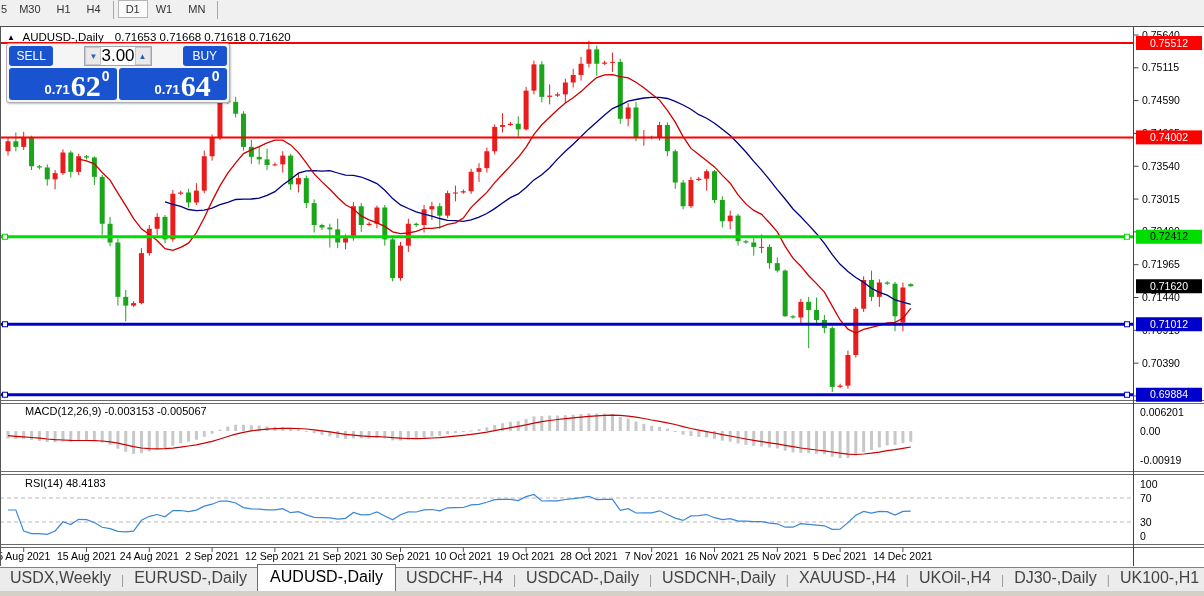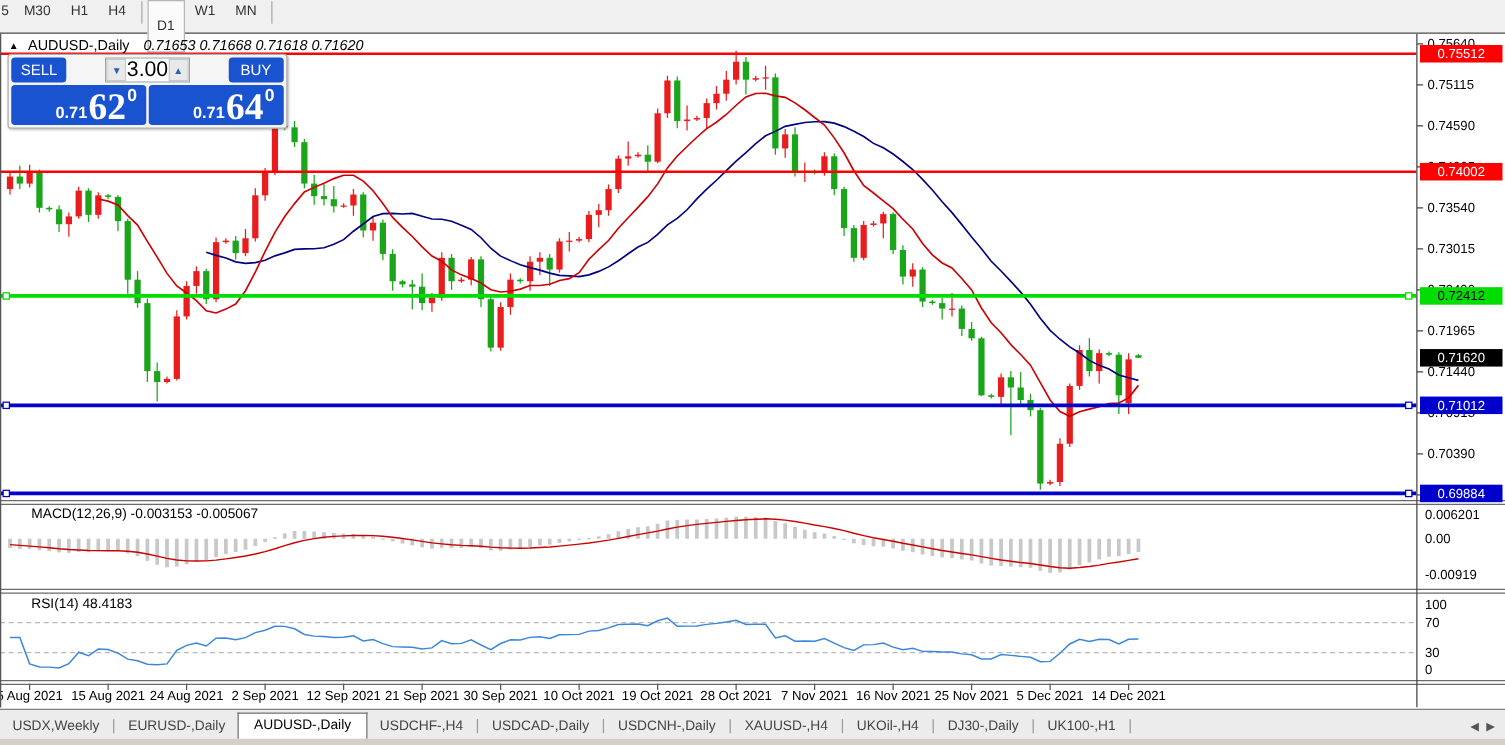--- a/index.html
+++ b/index.html
@@ -4,29 +4,29 @@
 <style>
   html,body{margin:0;padding:0;}
   body{width:1204px;height:596px;overflow:hidden;position:relative;
        font-family:"Liberation Sans",sans-serif;background:#ffffff;color:#000;}
   
   .toolbar{position:absolute;left:0;top:0;width:1204px;height:27px;background:#f0f0f0;
            border-bottom:1px solid #4d4d4d;box-sizing:border-box;}
   .tf-row{display:flex;align-items:flex-start;height:20px;padding-left:0;}
   .tf-btn{font-size:11px;color:#333;padding:3px 8px;margin-top:0;cursor:default;}
   .tf-btn.partial{padding-left:1px;padding-right:4px;}
-  .tf-btn.active{background:#fbfbfb;border:1px solid #b5b5b5;padding:14px 7px;}
+  .tf-btn.active{background:#fbfbfb;border:1px solid #b5b5b5;padding:2px 7px;}
   .tf-sep{width:1px;background:#a8a8a8;height:18px;margin:1px 4px 0 4px;}
   
   #chart-svg{position:absolute;left:0;top:27px;}
   .winborder{position:absolute;left:0;top:27px;width:1px;height:539px;background:#555;}
   
   .chart-title{position:absolute;left:7px;top:31px;font-size:11.5px;color:#000;white-space:nowrap;}
   .chart-title .tri{font-size:8px;margin-right:5px;position:relative;top:-1px;}
-  .chart-title .ohlc{margin-left:8px;font-style:italic;}
+  .chart-title .ohlc{margin-left:8px;}
   
   .trade-panel{position:absolute;left:6px;top:43px;width:224px;background:#f5f5f5;
                border:1px solid #b0b0b0;border-radius:3px;padding:2px;box-sizing:border-box;
                box-shadow:1px 1px 2px rgba(0,0,0,.25);}
   .tp-row1{display:flex;height:20px;margin-bottom:2px;gap:29px;}
   .tp-btn{background:#1a53cf;color:#fff;font-size:12px;display:flex;align-items:center;
           justify-content:center;border-radius:3px;cursor:pointer;}
   .tp-sell,.tp-buy{width:56px;}
   .tp-volwrap{flex:1;display:flex;margin:0 2px;border:1px solid #9da6b0;background:#fff;}
   .tp-spin{width:16px;background:#e9e9e9;color:#2b5fb4;font-size:8px;display:flex;
@@ -39,21 +39,21 @@
   .tp-price .small{font-size:13px;font-weight:bold;line-height:1;margin-bottom:3px;padding-left:28px;}
   .tp-price .big{font-size:30px;font-weight:bold;line-height:0.9;margin:0 1px;font-family:Liberation Serif, serif;}
   .tp-price .sup{font-size:14px;font-weight:bold;line-height:1;align-self:flex-start;margin-top:1px;}
   
   .pane-label{position:absolute;left:5px;font-size:11px;color:#000;white-space:nowrap;margin-left:20px;}
   #macd-label{top:405px;}
   #rsi-label{top:477px;}
   
   .tabbar{position:absolute;left:0;top:567px;width:1204px;height:24px;background:#ececec;
           border-top:1px solid #808080;display:flex;align-items:flex-end;box-sizing:border-box;}
-  .tab{font-size:11px;color:#444;padding:3px 10px 4px 10px;white-space:nowrap;cursor:pointer;}
+  .tab{font-size:16px;color:#444;padding:3px 10px 4px 10px;white-space:nowrap;cursor:pointer;}
   .tab.active{background:#ffffff;border:1px solid #6e6e6e;border-bottom:none;color:#000;
               padding:3px 12px 5px 12px;margin-bottom:0;}
   .tab-sep{color:#9a9a9a;font-size:12px;padding-bottom:4px;}
   .tab-scroll{margin-left:auto;display:flex;gap:6px;padding:0 8px 5px 0;}
   .tab-scroll span{font-size:9px;color:#555;cursor:pointer;}
   .bottom-strip{position:absolute;left:0;top:591px;width:1204px;height:5px;background:#d4d0c8;}
 </style>
 </head>
 <body>
 

